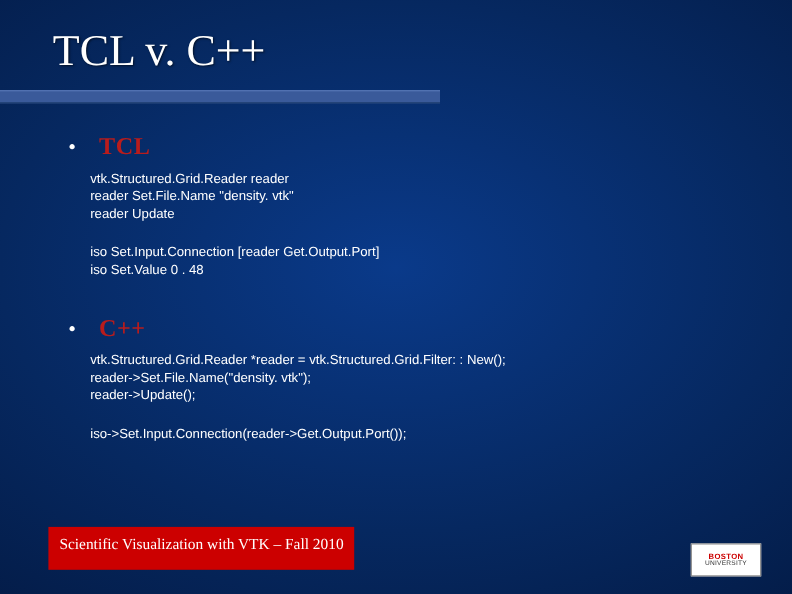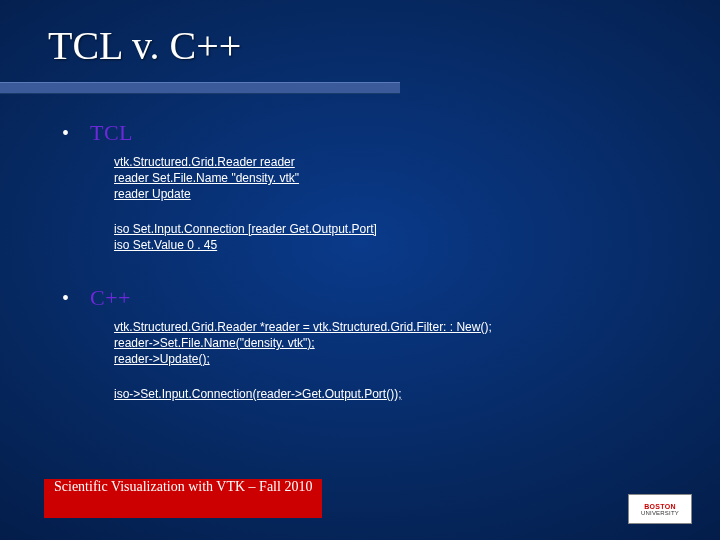--- a/index.html
+++ b/index.html
@@ -41,45 +41,45 @@
     margin-bottom: 8px;
   }
   .bullet {
     font-size: 20px;
     color: #fff;
     width: 28px;
     flex-shrink: 0;
   }
   .bullet-label {
     font-size: 22px;
-    color: #6d28d9;
+    color: #b91c1c;
     letter-spacing: 0.5px;
+    font-weight: bold;
   }
   .code-block {
-    margin-left: 52px;
+    margin-left: 20px;
     margin-bottom: 18px;
-    text-decoration: underline;
   }
   .code-line {
     font-family: Arial, Helvetica, sans-serif;
     font-size: 12px;
     color: #fff;
     line-height: 1.35;
     white-space: pre;
   }
   .sp { height: 14px; }
   .footer-bar {
     position: absolute;
     left: 44px;
     bottom: 22px;
     height: 39px;
     background: #cc0000;
-    padding: 0 10px;
+    padding: 14px 10px;
     display: flex;
-    align-items: flex-start;
+    align-items: flex-end;
   }
   .footer-text {
     font-family: "Times New Roman", Times, serif;
     font-size: 14px;
     color: #fff;
   }
   .logo {
     position: absolute;
     right: 28px;
     bottom: 16px;
@@ -118,21 +118,21 @@
     <div class="bullet">•</div>
     <div class="bullet-label">TCL</div>
   </div>
   <div class="code-block">
     <div class="code-line">vtk.Structured.Grid.Reader reader</div>
     <div class="code-line">reader Set.File.Name "density. vtk"</div>
     <div class="code-line">reader Update</div>
   </div>
   <div class="code-block">
     <div class="code-line">iso Set.Input.Connection [reader Get.Output.Port]</div>
-    <div class="code-line">iso Set.Value 0 . 45</div>
+    <div class="code-line">iso Set.Value 0 . 48</div>
   </div>
 
   <div class="sp"></div>
 
   <div class="bullet-row">
     <div class="bullet">•</div>
     <div class="bullet-label">C++</div>
   </div>
   <div class="code-block">
     <div class="code-line">vtk.Structured.Grid.Reader *reader = vtk.Structured.Grid.Filter: : New();</div>

